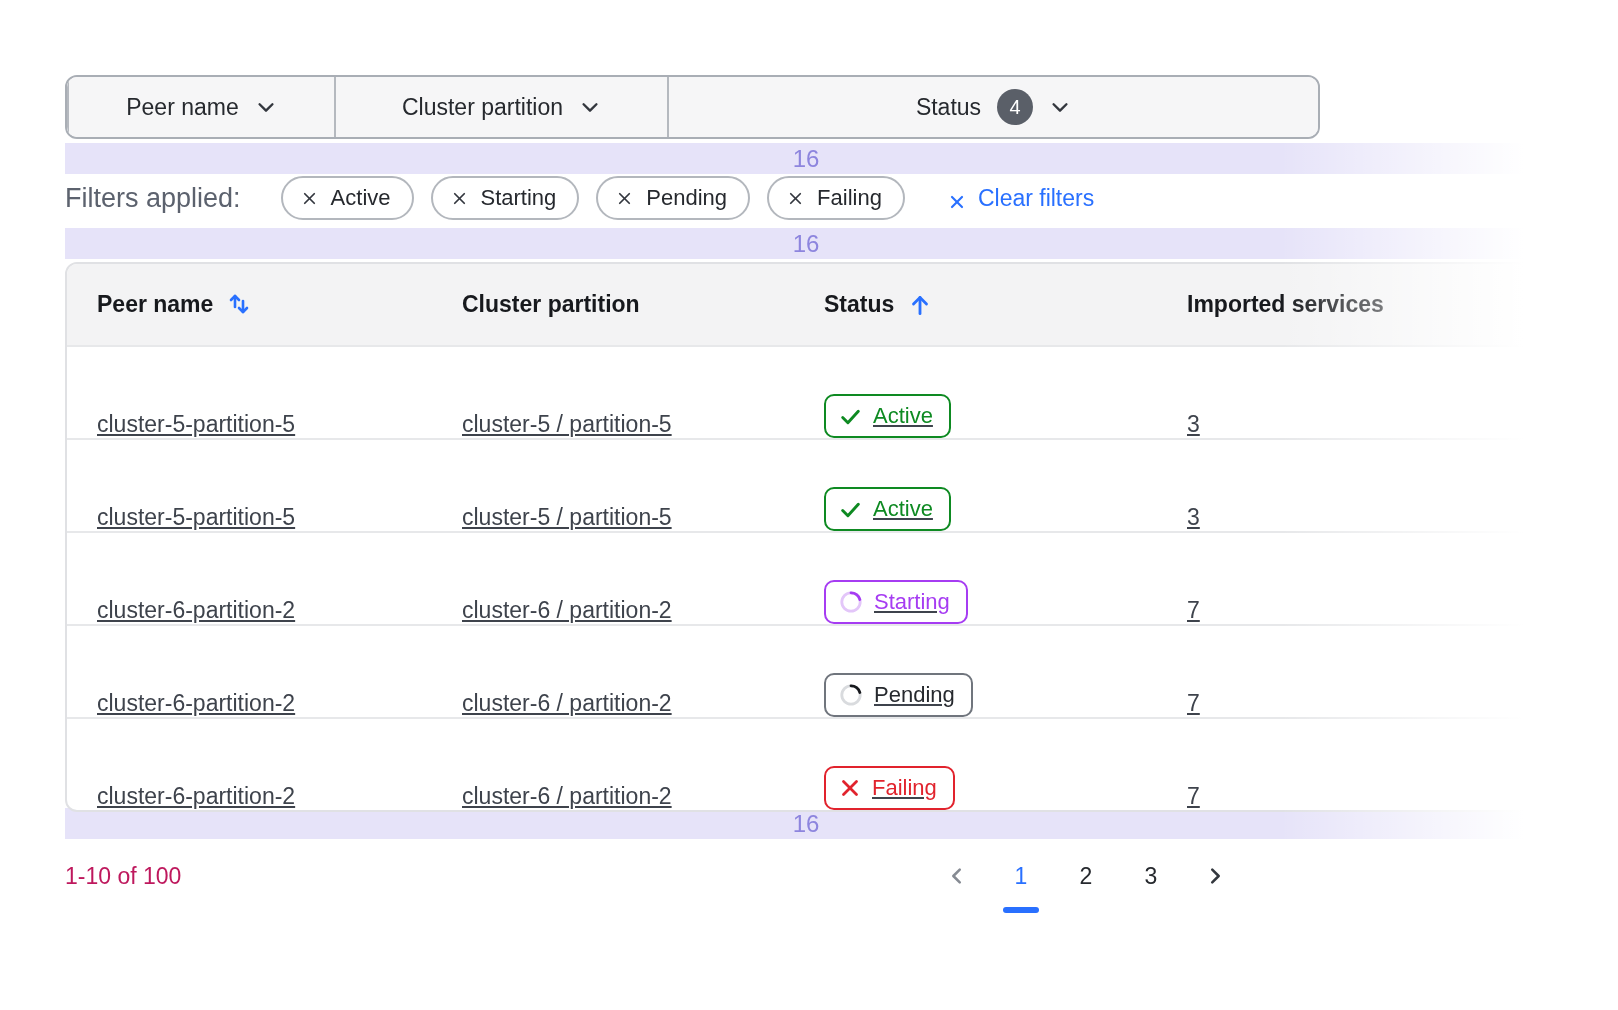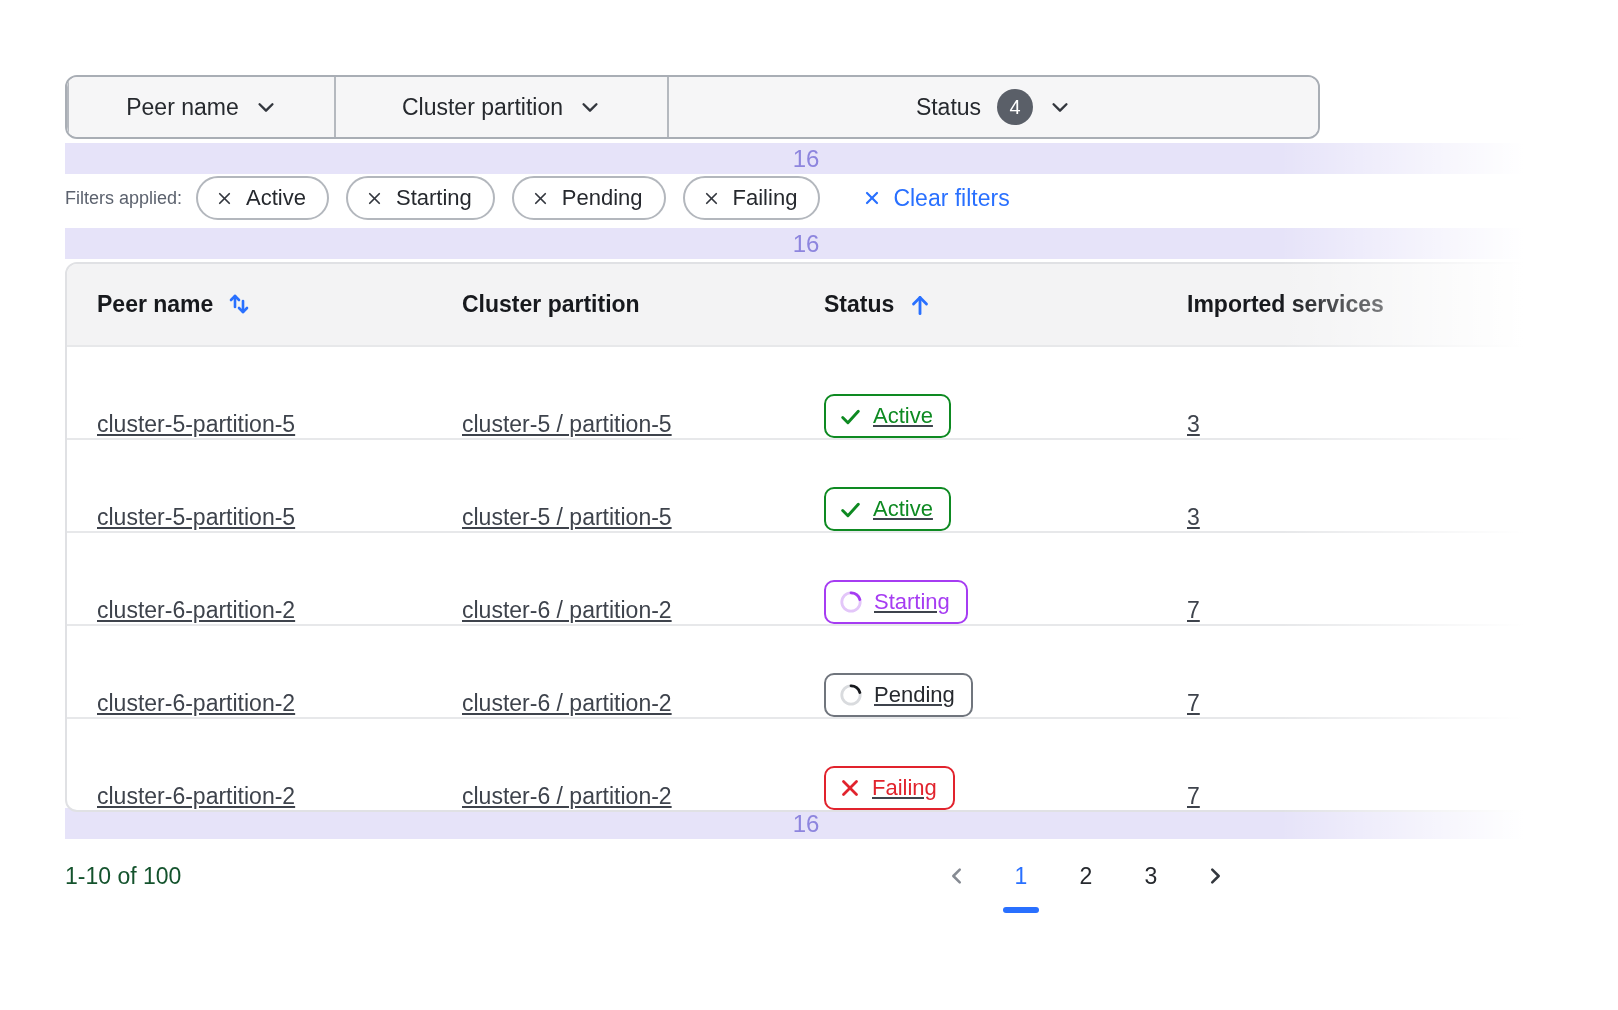--- a/index.html
+++ b/index.html
@@ -25,26 +25,26 @@
   
   .space-bar { position:absolute; left:65px; width:1495px; height:31px;
     background:var(--spacing-bar-bg); }
   .space-bar span { display:block; width:1460px; text-align:center; line-height:31px;
     font-size:24px; color:var(--spacing-bar-text);padding-left:22px; }
   .bar-1 { top:143px; } .bar-2 { top:228px; } .bar-3 { top:808px; }
 
   
   .filters-row { position:absolute; left:65px; top:174px; height:48px;
     display:flex; align-items:center; }
-  .filters-label { font-size:18px; color:#5c626e; margin-right:14px; }
+  .filters-label { font-size:27px; color:#5c626e; margin-right:40px; }
   .chips { display:flex; gap:17px; }
   .chip { height:44px; border:2px solid var(--chip-border); border-radius:22px;
     background:#fff; display:flex; align-items:center; gap:12px; padding:0 21px 0 17px;
     font-size:22px; color:#26292e; cursor:pointer; }
-  .clear-filters { display:flex; align-items:center; gap:11px; margin-left:42px;
+  .clear-filters { display:flex; align-items:flex-end; gap:11px; margin-left:42px;
     color:var(--accent-blue); font-size:23px; cursor:pointer; }
 
   
   .data-table { position:absolute; left:65px; top:262px; width:1495px;
     border:2px solid #e0e1e4; border-radius:12px; background:#fff; overflow:hidden; }
   .thead { height:81px; background:var(--header-bg); display:flex; align-items:center;
     font-weight:bold; font-size:23px; color:#17191d; }
   .col { padding-left:30px; display:flex; align-items:center; gap:13px; }
   .col-1 { flex:0 0 365px; } .col-2 { flex:0 0 362px; } .col-3 { flex:0 0 363px; }
   .col-4 { flex:1 1 auto; }
@@ -67,21 +67,21 @@
   .badge--failing  .bi-failing { display:block; }
 
   
   .fade-overlay { position:absolute; left:1280px; top:140px; width:338px; height:706px;
     background:linear-gradient(to right, rgba(255,255,255,0) 0%, #fff 72%);
     pointer-events:none; z-index:5; }
 
   
   .pagination { position:absolute; left:65px; top:845px; width:1168px; height:62px;
     display:flex; align-items:center; justify-content:space-between; }
-  .pg-summary { font-size:23px; color:#14532d;text-align:center; }
+  .pg-summary { font-size:23px; color:#be185d;text-align:center; }
   .pager { display:flex; align-items:center; gap:27px; }
   .pg-nav { background:none; border:none; cursor:pointer; width:36px; height:40px;
     display:flex; align-items:center; justify-content:center; }
   .page { background:none; border:none; cursor:pointer; width:38px; height:40px;
     font-size:23px; color:#26292e; font-family:inherit; position:relative; }
   .page.active { color:var(--accent-blue); }
   .page.active::after { content:""; position:absolute; left:1px; bottom:-17px;
     width:36px; height:6px; border-radius:3px; background:var(--accent-blue); }
   .per-page { display:flex; align-items:center; gap:23px; }
   .per-page-label { font-size:23px; color:#26292e; }

